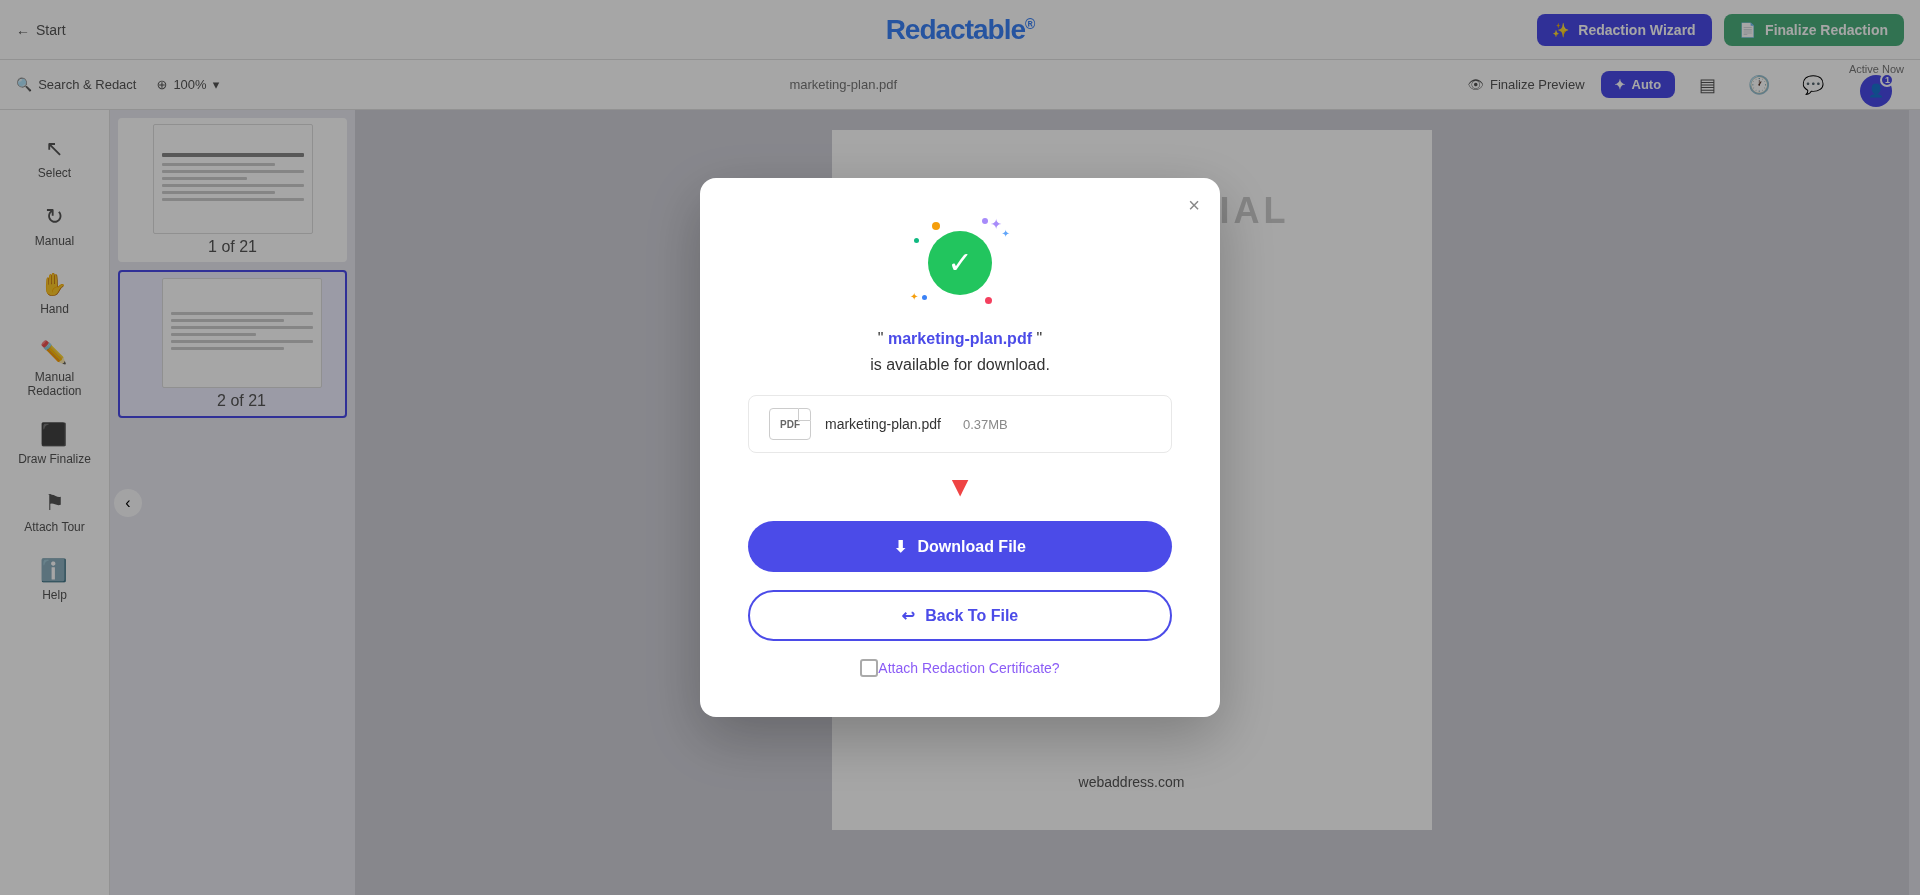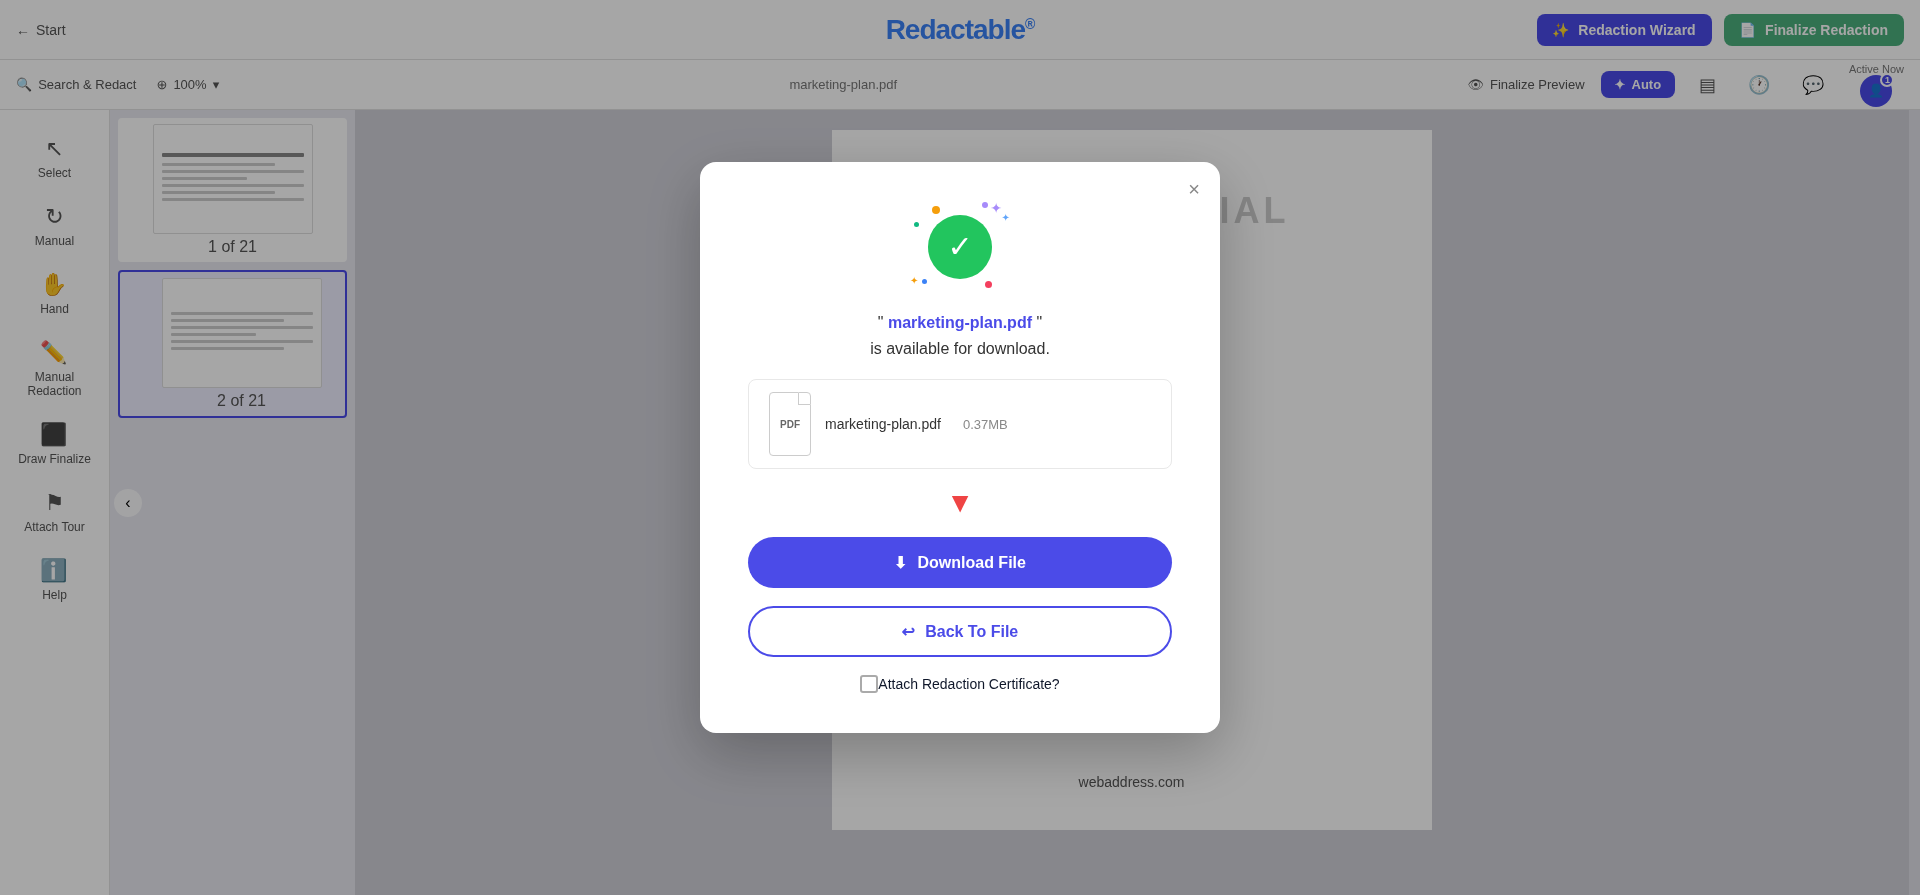--- a/index.html
+++ b/index.html
@@ -281,21 +281,21 @@
       color: #4b4be8; font-weight: 600;
     }
     .file-info-row {
       display: flex; align-items: center; gap: 14px;
       padding: 12px 20px;
       border: 1px solid #e8e8e8;
       border-radius: 8px;
       width: 100%;
     }
     .pdf-icon {
-      width: 42px; height: 64px;
+      width: 42px; height: 32px;
       border: 1.5px solid #ccc;
       border-radius: 4px;
       display: flex; align-items: center; justify-content: center;
       font-size: 10px; font-weight: 700; color: #666;
       position: relative; flex-shrink: 0;
     }
     .pdf-icon::before {
       content: '';
       position: absolute;
       top: -1px; right: -1px;
@@ -323,21 +323,21 @@
     .back-to-file-btn {
       width: 100%;
       display: flex; align-items: center; justify-content: center; gap: 10px;
       background: #fff; color: #4b4be8;
       border: 2px solid #4b4be8; border-radius: 30px;
       padding: 14px; font-size: 16px; font-weight: 600;
       cursor: pointer;
     }
     .certificate-row {
       display: flex; align-items: center; 
-      font-size: 14px; color: #0f172a;
+      font-size: 14px; color: #8b5cf6;
     }
     .checkbox {
       width: 18px; height: 18px;
       border: 2px solid #aaa; border-radius: 3px;
       cursor: pointer;
     }
   </style>
 </head>
 <body>
 

